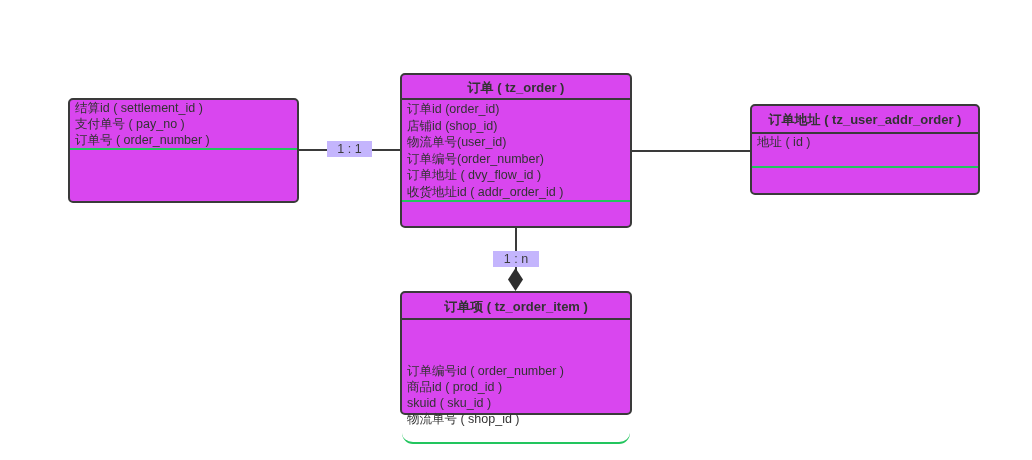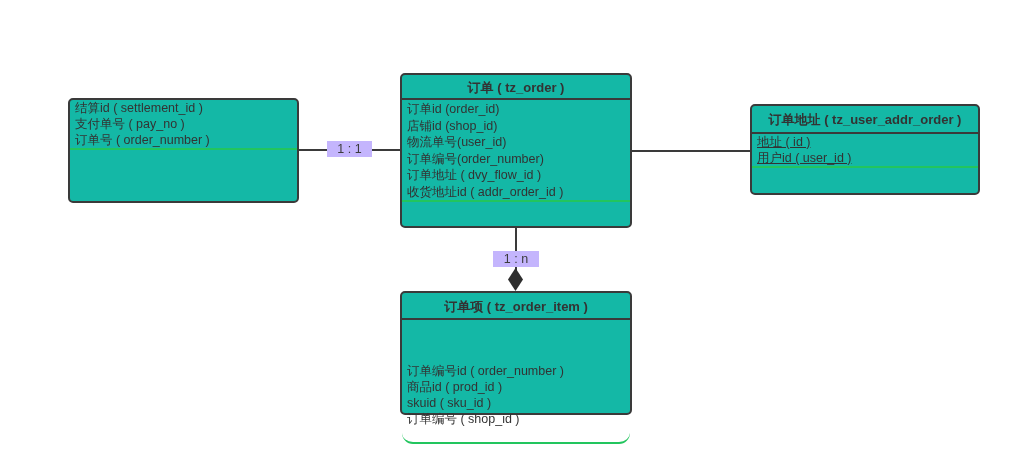--- a/index.html
+++ b/index.html
@@ -11,21 +11,21 @@
   #canvas {
     position: relative;
     width: 1032px;
     height: 460px;
     background: #ffffff;
     overflow: hidden;
   }
   .entity {
     position: absolute;
     box-sizing: border-box;
-    background: #14b8a6;
+    background: #d946ef;
     border: 2px solid #3a3a3a;
     border-radius: 5px;
     display: flex;
     flex-direction: column;
     color: #333333;
   }
   .entity-header {
     box-sizing: border-box;
     border-bottom: 2px solid #3a3a3a;
     text-align: center;
@@ -53,21 +53,21 @@
   #e-settlement .entity-fields { height: 50px; }
   #e-settlement .field { line-height: 15.9px; }
 
   #e-order { left: 400px; top: 73px; width: 232px; height: 155px; }
   #e-order .entity-header { height: 25px; padding-top: 4px; }
   #e-order .entity-fields { height: 102px; }
   #e-order .field { line-height: 16.6px; }
 
   #e-address { left: 750px; top: 104px; width: 230px; height: 91px; justify-content: flex-end; }
   #e-address .entity-header { height: 28px; padding-top: 5px; }
-  #e-address .entity-fields { height: 34px; text-decoration: underline; }
+  #e-address .entity-fields { height: 34px; }
   #e-address .field { line-height: 15.9px; }
 
   #e-item { left: 400px; top: 291px; width: 232px; height: 124px; gap: 42px; }
   #e-item .entity-header { height: 27px; padding-top: 5px; }
   #e-item .entity-fields { height: 82px; border-radius: 11px; }
   #e-item .field { line-height: 16px; }
 
   
   .connector {
     position: absolute;
@@ -123,32 +123,31 @@
       <div class="field">订单地址 ( dvy_flow_id )</div>
       <div class="field">收货地址id ( addr_order_id )</div>
     </div>
     <div class="entity-footer"></div>
   </div>
 
   <div class="entity" id="e-address">
     <div class="entity-header">订单地址 ( tz_user_addr_order )</div>
     <div class="entity-fields">
       <div class="field">地址 ( id )</div>
-      <div class="field">用户id ( user_id )</div>
     </div>
     <div class="entity-footer"></div>
   </div>
 
   <div class="entity" id="e-item">
     <div class="entity-header">订单项 ( tz_order_item )</div>
     <div class="entity-fields">
       <div class="field">订单编号id ( order_number )</div>
       <div class="field">商品id ( prod_id )</div>
       <div class="field">skuid ( sku_id )</div>
-      <div class="field">订单编号 ( shop_id )</div>
+      <div class="field">物流单号 ( shop_id )</div>
     </div>
     <div class="entity-footer"></div>
   </div>
 
   <div class="connector" id="c-settlement-order"></div>
   <div class="connector" id="c-order-address"></div>
   <div class="connector" id="c-order-item"></div>
 
   <div class="connector-label" id="lbl-1-1">1 : 1</div>
   <div class="connector-label" id="lbl-1-n">1 : n</div>

